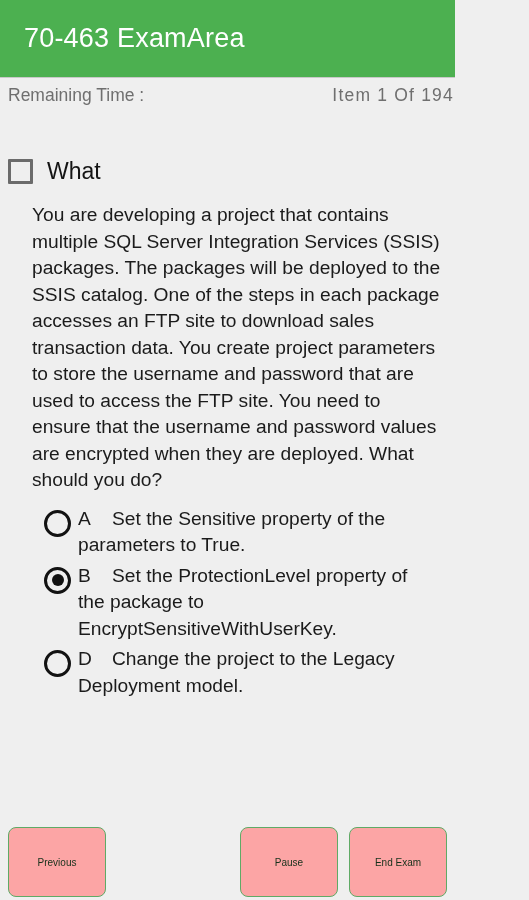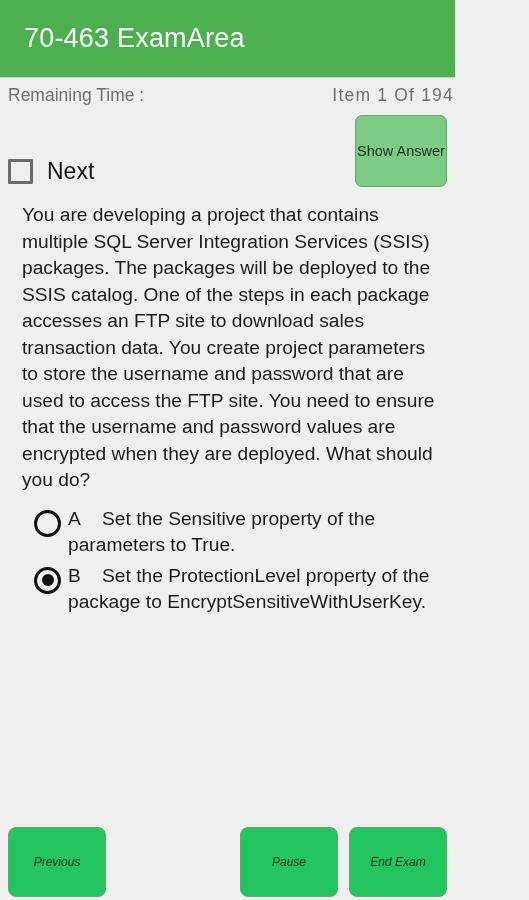--- a/index.html
+++ b/index.html
@@ -111,21 +111,21 @@
     color: #15301a;
     box-sizing: border-box;
     cursor: pointer;
     text-align: center;
     line-height: 1.15;
   }
 
   
   .content {
     flex: 1 1 auto;
-    padding: 0 14px 0 22px;
+    padding: 0 14px 0 32px;
     box-sizing: border-box;
     overflow: hidden;
   }
   .question-text {
     font-size: 19.2px;
     line-height: 26.5px;
     color: #1b1b1b;
     margin: 0 0 10px 0;
   }
   .options {
@@ -186,55 +186,53 @@
     gap: 7px;
   }
   .btn-group-right {
     display: flex;
     gap: 11px;
     margin-left: auto;
   }
   .nav-btn {
     width: 98px;
     height: 70px;
-    background: #22c55e;
+    background: #fca5a5;
     border: 1px solid #5faa66;
     border-radius: 8px;
     display: flex;
     align-items: center;
     justify-content: center;
-    font-size: 12px;
+    font-size: 10px;
     color: #15301a;
     box-sizing: border-box;
     cursor: pointer;
-    font-style: italic;
   }
 </style>
 </head>
 <body>
 
 <div id="app">
 
   <div class="titlebar">
     <span class="app-title">70-463 ExamArea</span>
   </div>
 
   <div class="statusrow">
     <span class="remaining-label">Remaining Time :</span>
     <span class="item-counter">Item 1 Of 194</span>
   </div>
 
   <div class="timerblock">
 
     <div class="mark-wrap">
       <span class="checkbox"></span>
-      <span class="mark-label">Next</span>
+      <span class="mark-label">What</span>
     </div>
 
-    <div class="show-answer-btn">Show Answer</div>
   </div>
 
   <div class="content">
     <p class="question-text">You are developing a project that contains multiple SQL Server Integration Services (SSIS) packages. The packages will be deployed to the SSIS catalog. One of the steps in each package accesses an FTP site to download sales transaction data. You create project parameters to store the username and password that are used to access the FTP site. You need to ensure that the username and password values are encrypted when they are deployed. What should you do?</p>
 
     <ul class="options">
       <li class="option-row">
         <span class="radio"></span>
         <span class="option-body">
           <span class="option-letter">A</span><span>Set the Sensitive property of the parameters to True.</span>
@@ -242,20 +240,26 @@
       </li>
 
       <li class="option-row">
         <span class="radio selected"></span>
         <span class="option-body">
           <span class="option-letter">B</span><span>Set the ProtectionLevel property of the package to EncryptSensitiveWithUserKey.</span>
         </span>
       </li>
 
 
+      <li class="option-row">
+        <span class="radio"></span>
+        <span class="option-body">
+          <span class="option-letter">D</span><span>Change the project to the Legacy Deployment model.</span>
+        </span>
+      </li>
     </ul>
   </div>
 
   <div class="buttonbar">
     <div class="btn-group-left">
       <div class="nav-btn">Previous</div>
     </div>
     <div class="btn-group-right">
       <div class="nav-btn">Pause</div>
       <div class="nav-btn">End Exam</div>

